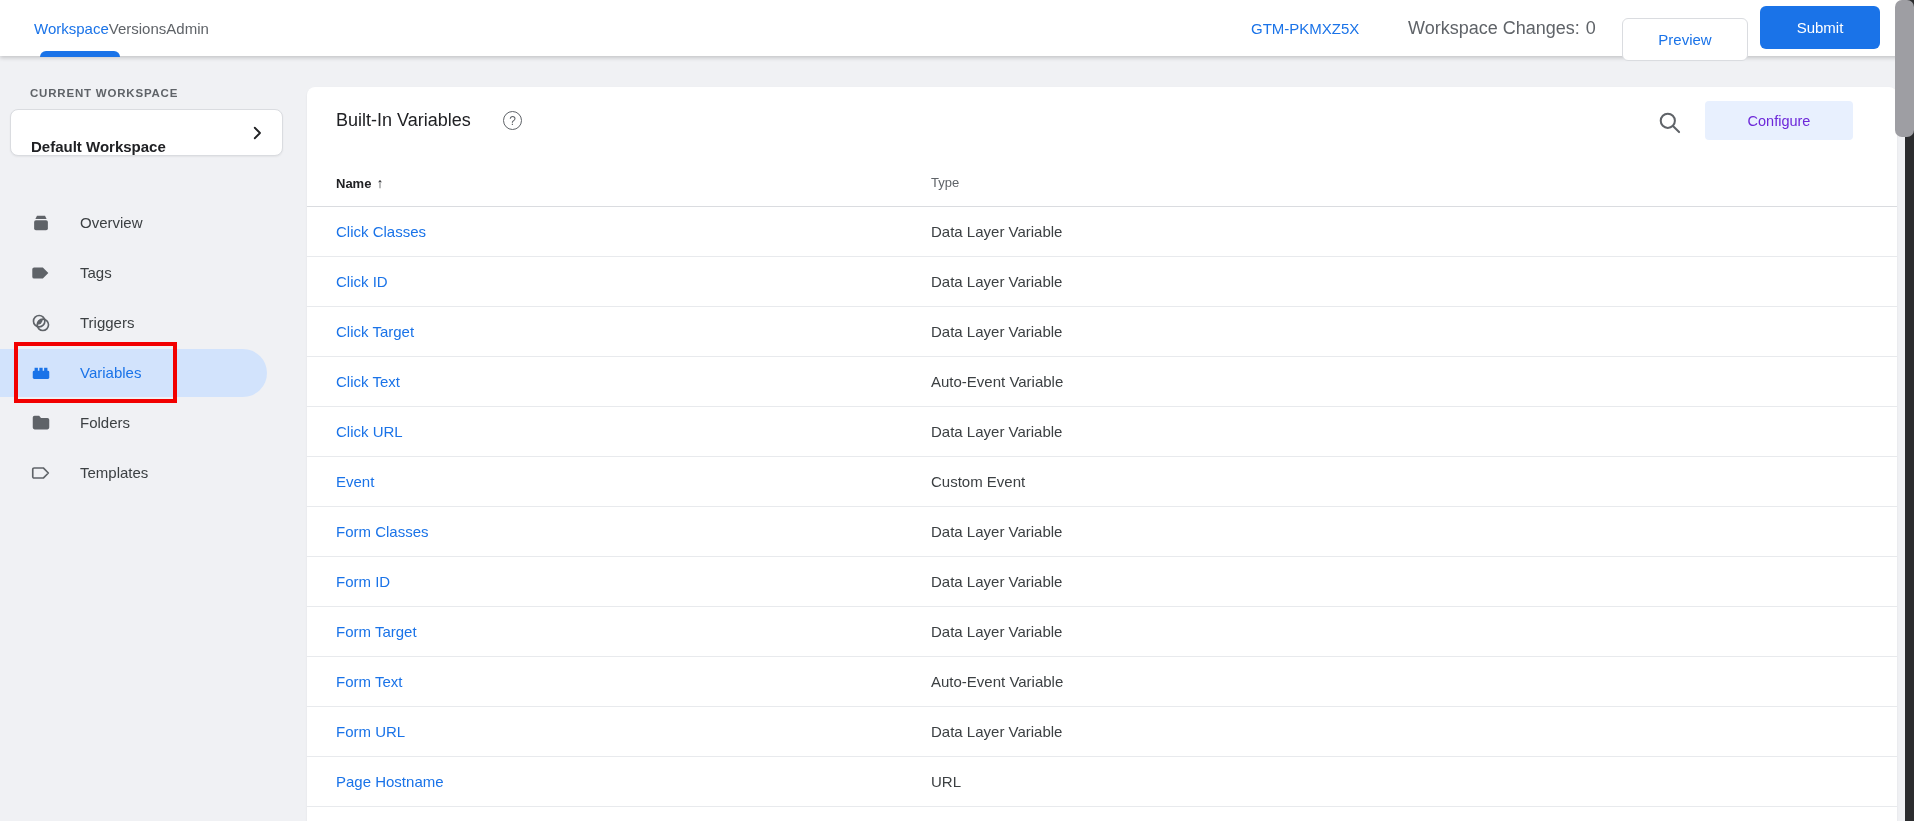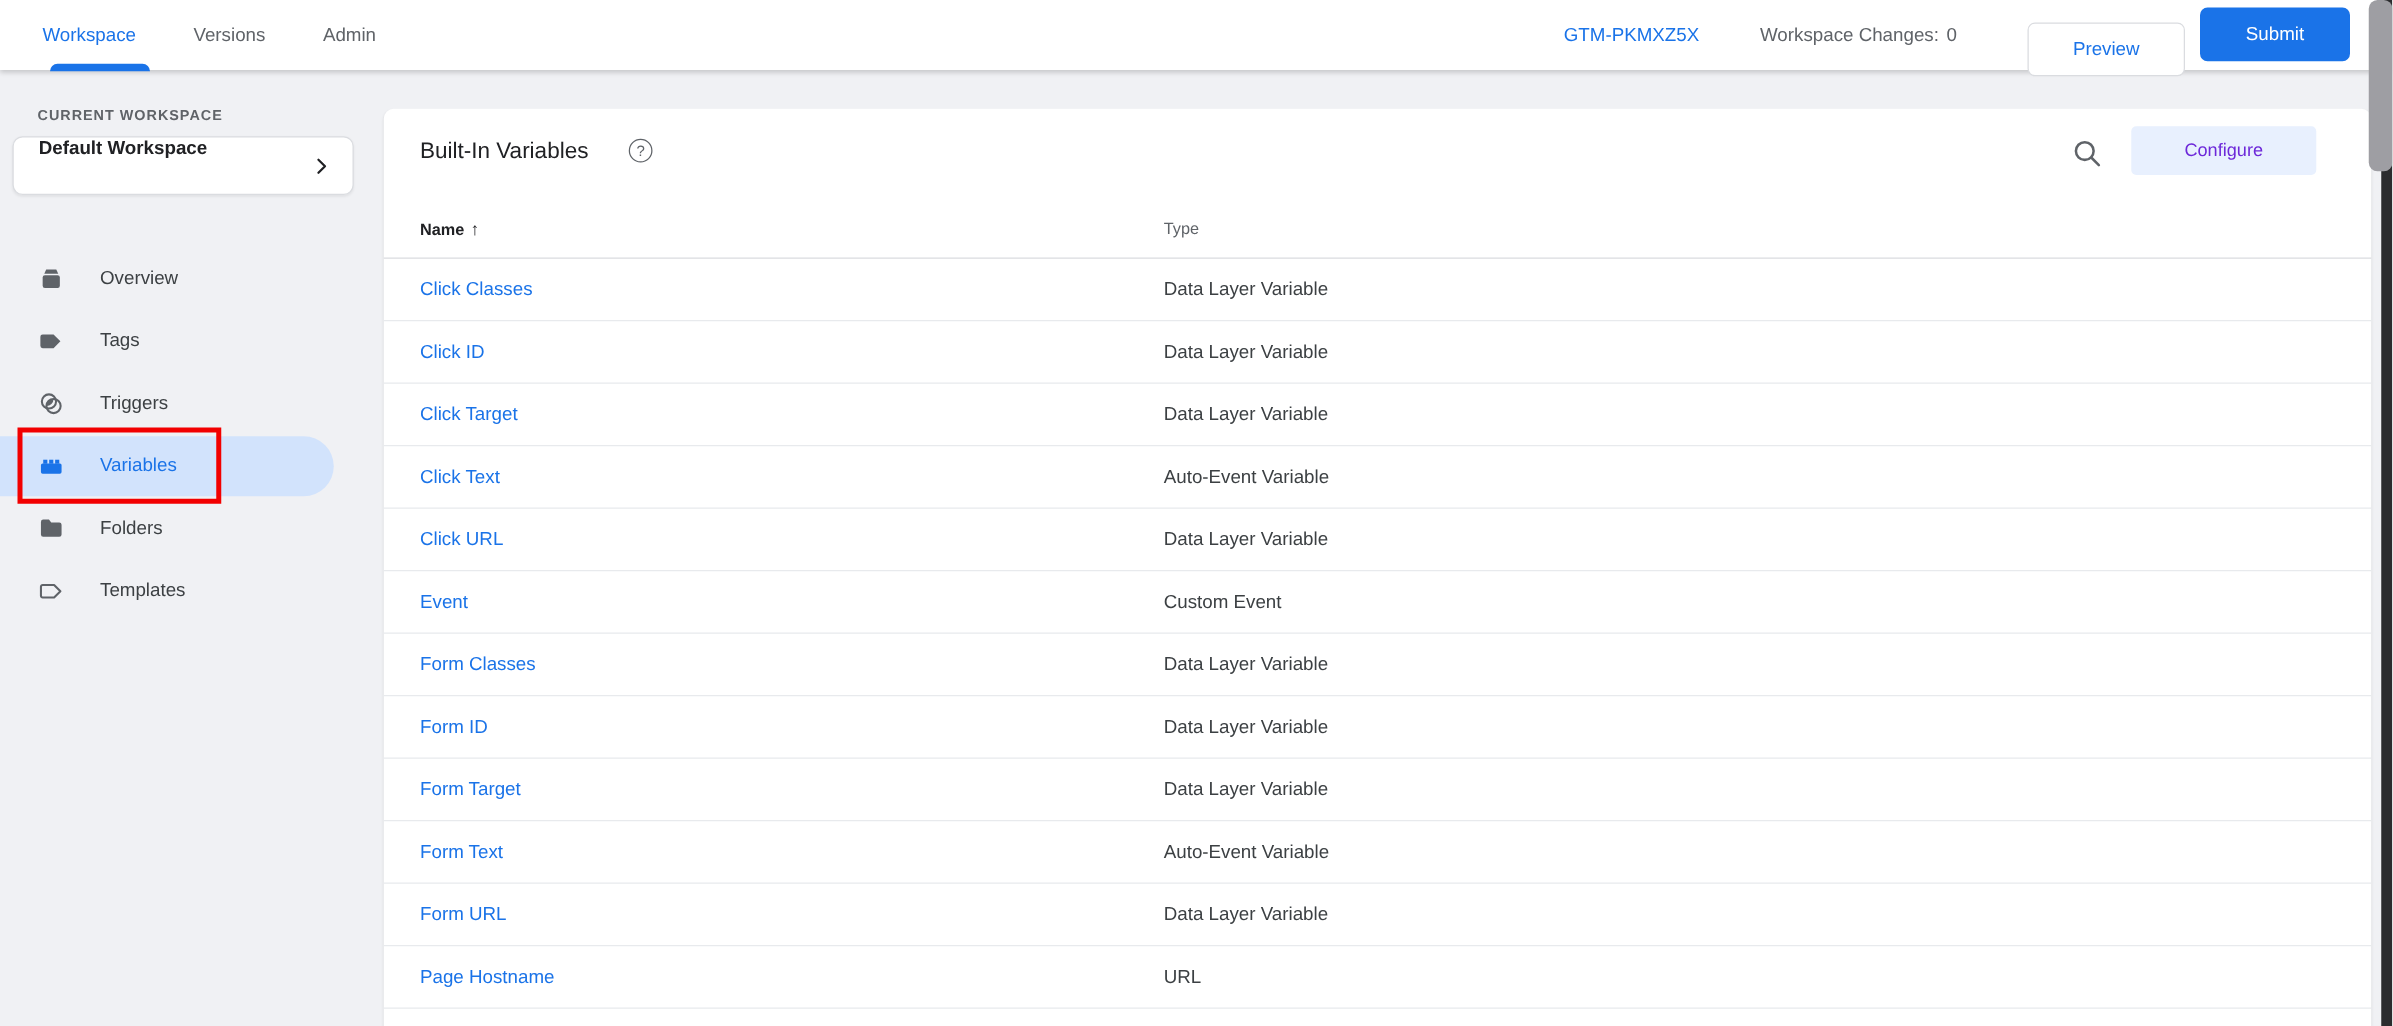--- a/index.html
+++ b/index.html
@@ -7,31 +7,31 @@
   #app {
     position:relative; width:1914px; height:821px; overflow:hidden;
     background:#f0f1f4; font-family:"Liberation Sans", sans-serif;
     -webkit-font-smoothing:antialiased;
   }
   
   .topbar {
     position:absolute; left:0; top:0; width:1914px; height:56px;
     background:#fff; box-shadow:0 2px 4px rgba(0,0,0,0.18); z-index:6;
   }
-  .tabs { position:absolute; left:34px; top:0; height:56px; display:flex; align-items:center; gap:46px; }
+  .tabs { position:absolute; left:34px; top:0; height:56px; display:flex; align-items:center; }
   .tab { font-size:15px; color:#5f6368; cursor:pointer; white-space:nowrap; }
   .tab.active { color:#1a73e8; }
   .tab-underline {
     position:absolute; left:40px; top:51px; width:80px; height:6px;
     background:#1a73e8; border-radius:6px 6px 0 0;
   }
   .container-id { position:absolute; left:1251px; top:0; height:56px; display:flex; align-items:center;
     font-size:15px; color:#1a73e8; cursor:pointer; }
   .ws-changes { position:absolute; left:1408px; top:0; height:56px; display:flex; align-items:center; gap:6px;
-    font-size:15px; color:#5f6368; }
+    font-size:18px; color:#5f6368; }
   .btn-preview {
     position:absolute; left:1622px; top:6px; width:126px; height:43px;
     background:#fff; border:1px solid #dadce0; border-radius:6px;
     color:#1a73e8; font-size:15px; font-weight:500; font-family:inherit; cursor:pointer;
     display:flex; align-items:center; justify-content:center;margin-top:12px;
   }
   .btn-submit {
     position:absolute; left:1760px; top:6px; width:120px; height:43px;
     background:#1a73e8; border:none; border-radius:6px;
     color:#fff; font-size:15px; font-weight:500; font-family:inherit; cursor:pointer;
@@ -40,21 +40,21 @@
   
   .sidebar { position:absolute; left:0; top:56px; width:295px; height:765px; }
   .section-label {
     position:absolute; left:30px; top:31px; font-size:11.5px; font-weight:bold;
     letter-spacing:0.8px; color:#5f6368;
   }
   .workspace-card {
     position:absolute; left:10px; top:53px; width:273px; height:47px;
     background:#fff; border:1px solid #dadce0; border-radius:8px;
     box-shadow:0 1px 2px rgba(0,0,0,0.06);
-    display:flex; align-items:flex-start; cursor:pointer;
+    display:flex; align-items:flex-end; cursor:pointer;
   }
   .workspace-card .ws-name { margin-left:20px; font-size:15px; font-weight:bold; color:#202124; }
   .workspace-card .chev { position:absolute; right:16px; top:14px; }
   .nav-item {
     position:absolute; left:0; width:294px; height:50px; cursor:pointer;
   }
   .nav-item .pill {
     position:absolute; left:0; top:1px; width:267px; height:48px;
     background:#d2e3fc; border-radius:0 24px 24px 0;
   }

